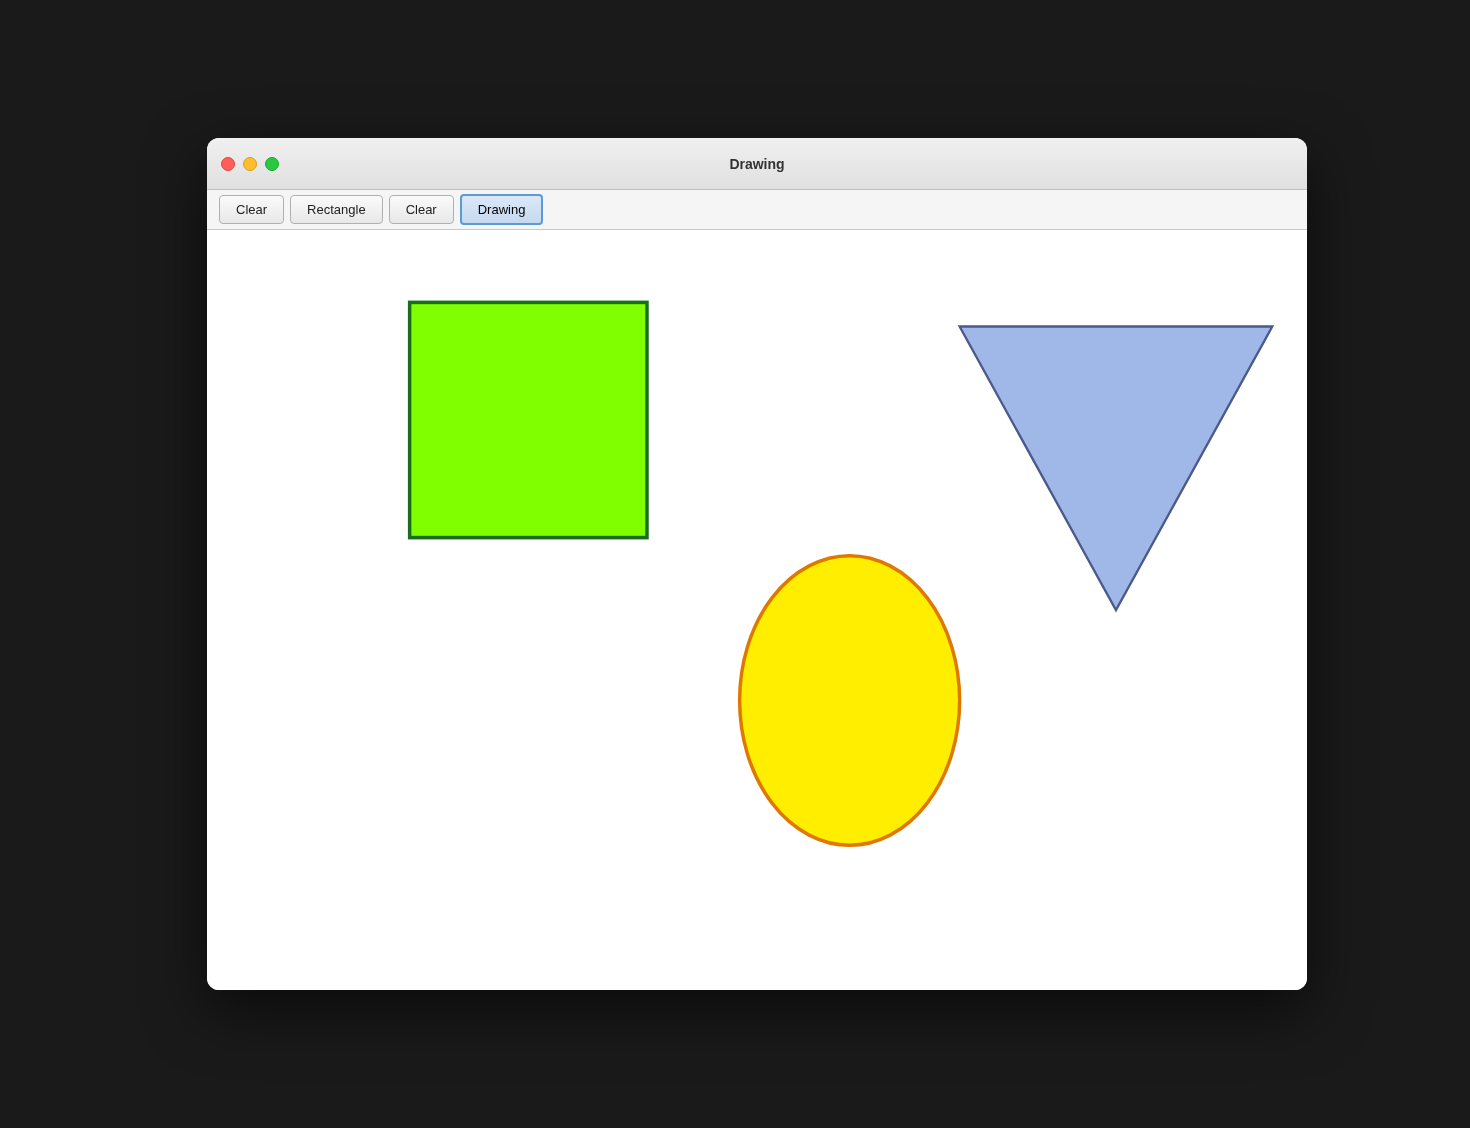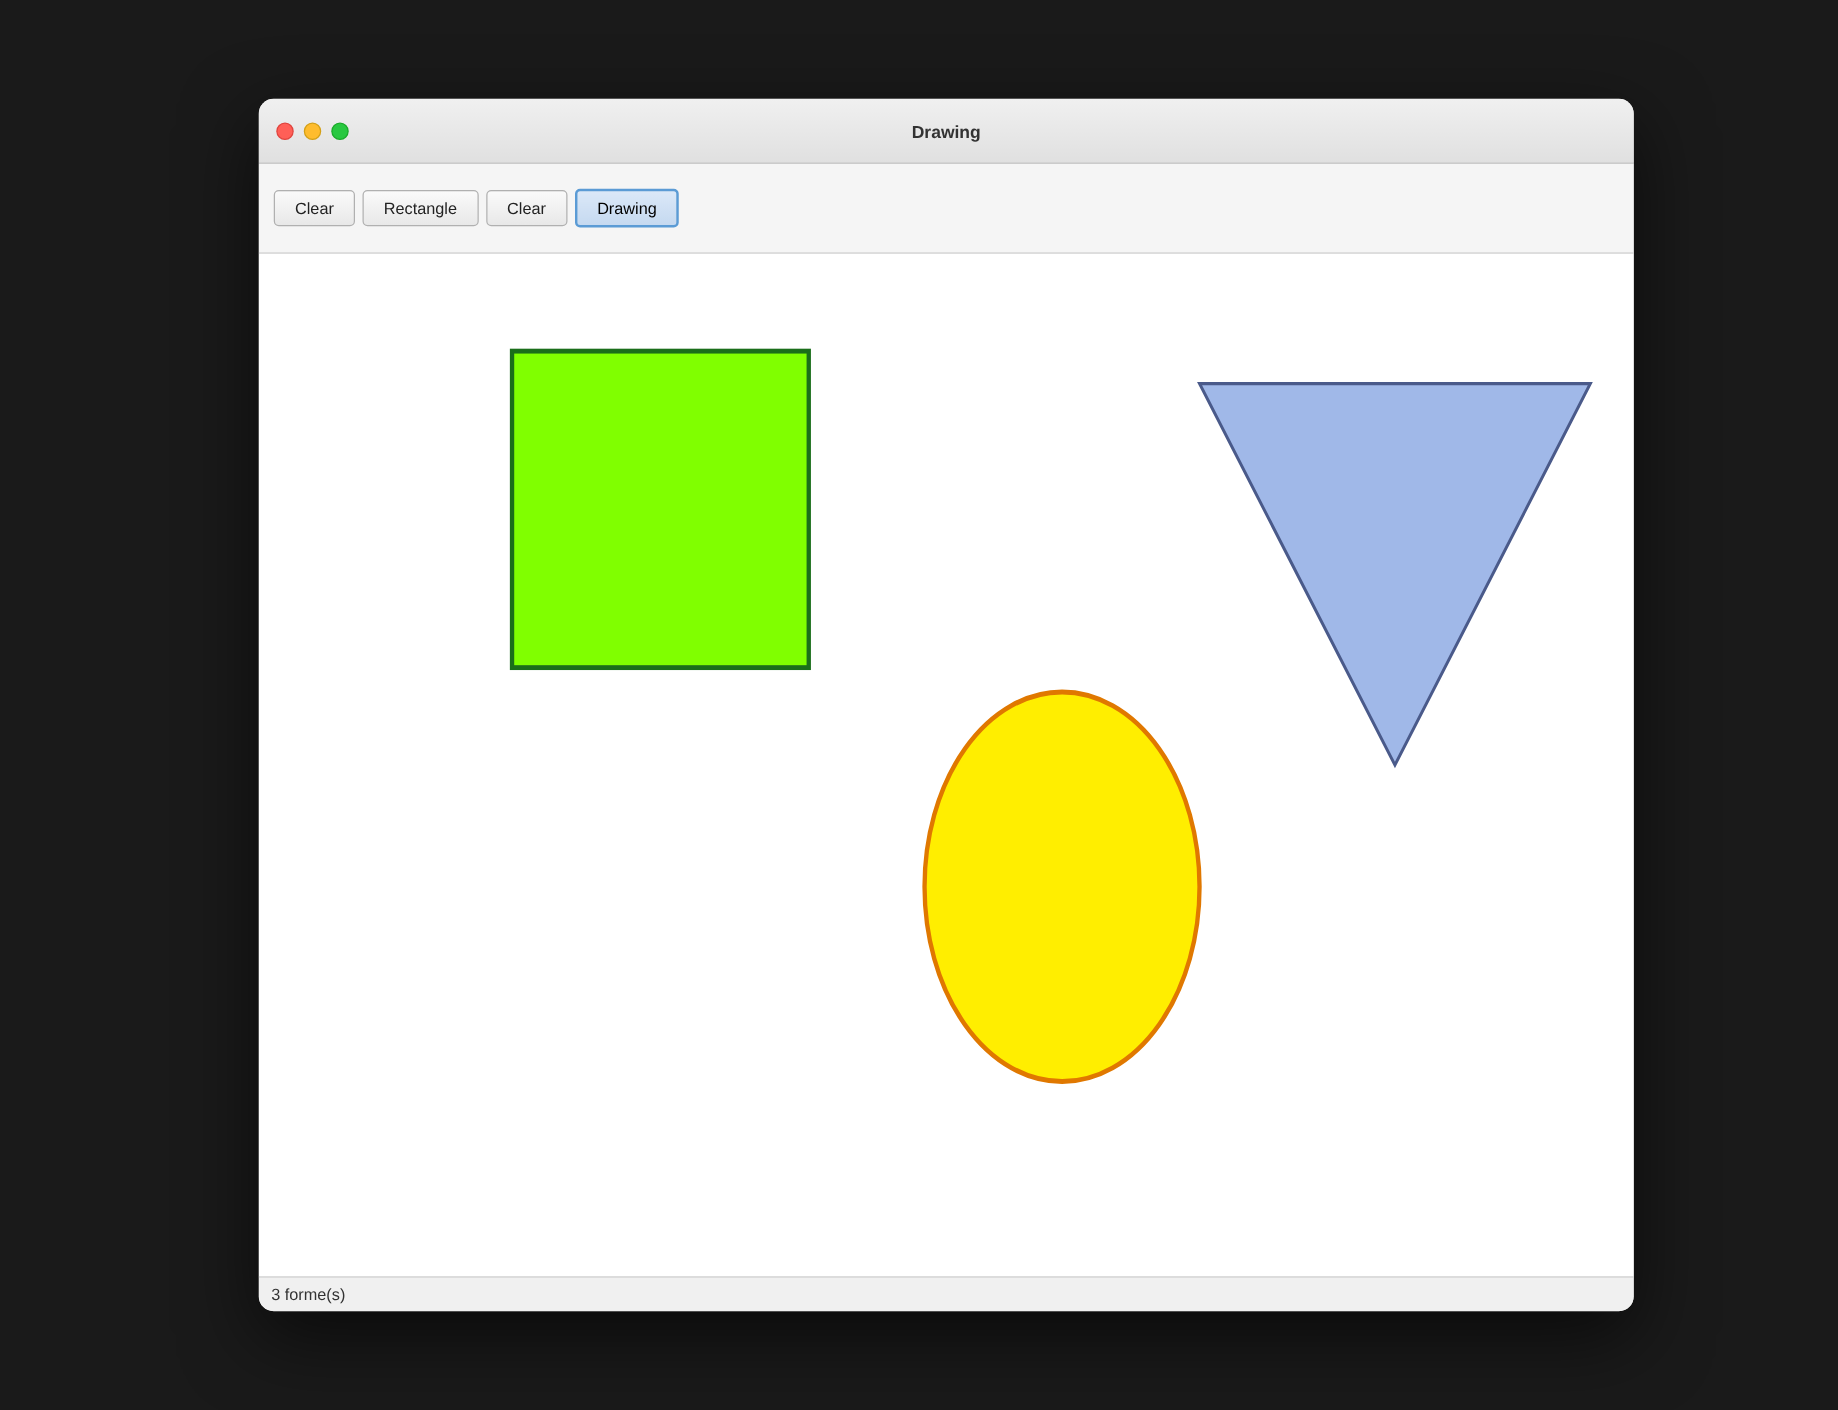--- a/index.html
+++ b/index.html
@@ -9,21 +9,21 @@
       display: flex;
       align-items: center;
       justify-content: center;
       width: 1470px;
       height: 1128px;
       font-family: -apple-system, BlinkMacSystemFont, "Helvetica Neue", sans-serif;
     }
 
     .window {
       width: 1100px;
-      height: 970px;
+      height: 852px;
       background: #ececec;
       border-radius: 12px;
       box-shadow: 0 20px 60px rgba(0,0,0,0.6);
       display: flex;
       flex-direction: column;
       overflow: hidden;
       margin-left: 44px;
     }
 
     .title-bar {
@@ -58,21 +58,21 @@
 
     .title-bar-text {
       font-size: 14px;
       font-weight: 600;
       color: #333;
     }
 
     .toolbar {
       background: #f5f5f5;
       border-bottom: 1px solid #c8c8c8;
-      padding: 20px 12px;
+      padding: 4px 12px;
       display: flex;
       gap: 6px;
       align-items: center;
       flex-shrink: 0;
     }
 
     .toolbar-btn {
       padding: 6px 16px;
       font-size: 13px;
       font-family: -apple-system, BlinkMacSystemFont, "Helvetica Neue", sans-serif;
@@ -141,16 +141,13 @@
     <svg viewBox="0 0 950 630" preserveAspectRatio="none">
 
       <rect x="175" y="60" width="205" height="195" fill="#80ff00" stroke="#1a6e1a" stroke-width="3"></rect>
 
       <ellipse cx="555" cy="390" rx="95" ry="120" fill="#ffee00" stroke="#e07800" stroke-width="3"></ellipse>
 
       <polygon points="650,80 920,80 785,315" fill="#a0b8e8" stroke="#4a5a8a" stroke-width="2"></polygon>
     </svg>
   </div>
 
-  <div class="status-bar">
-    <span class="status-text">3 forme(s)</span>
-  </div>
 </div>
 
 </body></html>

